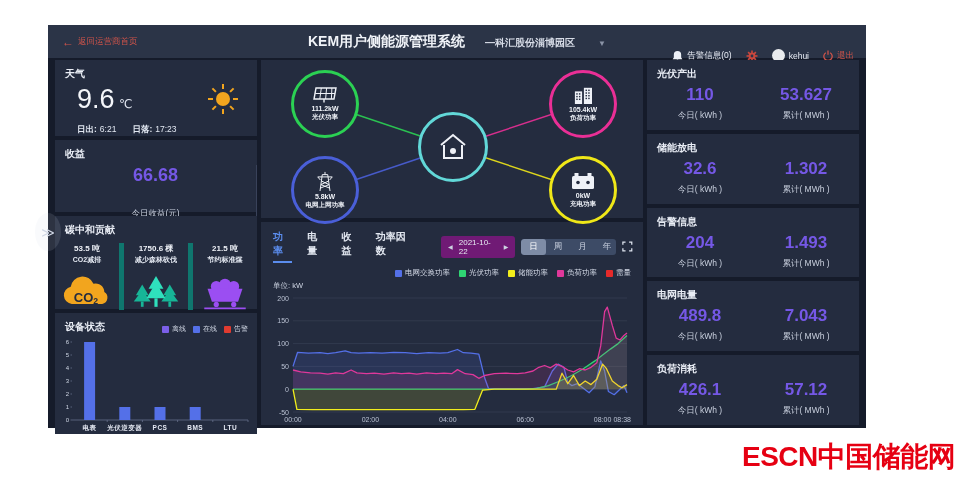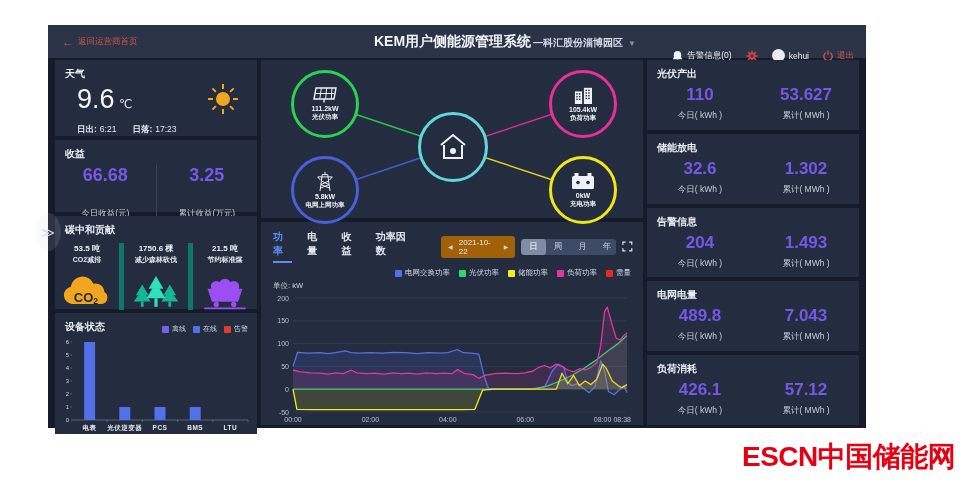--- a/index.html
+++ b/index.html
@@ -3,21 +3,21 @@
 <meta charset="utf-8">
 <style>
   html,body{margin:0;padding:0;}
   body{width:975px;height:482px;background:#ffffff;position:relative;
        font-family:"Liberation Sans","DejaVu Sans",sans-serif;overflow:hidden;}
   .dashboard{position:absolute;left:48px;top:25px;width:818px;height:403px;background:#151b2a;}
   
   .topbar{height:33px;background:#2b3447;position:relative;display:flex;align-items:center;}
   .back-link{position:absolute;left:14px;display:flex;align-items:center;gap:4px;color:#d0544a;font-size:8.5px;cursor:pointer;}
   .back-arrow{font-size:12px;line-height:1;}
-  .title-wrap{position:absolute;left:50%;transform:translateX(-50%);display:flex;align-items:baseline;gap:2px;white-space:nowrap;margin-left:48px;}
+  .title-wrap{position:absolute;left:50%;transform:translateX(-50%);display:flex;align-items:baseline;gap:20px;white-space:nowrap;}
   .main-title{font-size:14px;font-weight:bold;color:#f0f3f8;}
   .sub-title{font-size:10px;font-weight:bold;color:#d6dbe6;}
   .caret{font-size:8px;color:#8a93a6;margin-left:3px;}
   .top-right{position:absolute;right:12px;display:flex;align-items:center;gap:14px;}
   .top-item{display:flex;align-items:center;gap:4px;font-size:8.5px;color:#e8ecf4;cursor:pointer;margin-top:28px;}
   .logout{color:#d0544a;}
   .avatar{width:13px;height:13px;border-radius:50%;background:#e9ebee;}
   
   .main{position:absolute;top:35px;left:7px;right:7px;bottom:3px;display:flex;gap:4px;}
   .col-left{width:202px;display:flex;flex-direction:column;gap:4px;}
@@ -66,21 +66,21 @@
   .flow-node.center{left:157px;top:52px;width:64px;height:64px;}
   .node-value{font-size:7px;font-weight:bold;color:#f2f5fa;margin-top:2px;}
   .node-label{font-size:6.5px;font-weight:bold;color:#eef1f7;margin-top:1px;}
   
   .chart-panel{flex:1;}
   .chart-head{display:flex;justify-content:space-between;align-items:center;padding:8px 10px 0 12px;gap:27px;}
   .tabs{display:flex;gap:15px;}
   .tab{font-size:10px;font-weight:bold;color:#e2e7f0;padding-bottom:3px;cursor:pointer;}
   .tab.active{color:#5b8dee;border-bottom:2px solid #5b8dee;}
   .controls{display:flex;align-items:center;gap:6px;}
-  .date-pill{background:#a16207;border-radius:3px;padding:2px 7px;display:flex;align-items:center;gap:6px;
+  .date-pill{background:#701a75;border-radius:3px;padding:2px 7px;display:flex;align-items:center;gap:6px;
              font-size:8px;color:#e6eaf2;cursor:pointer;}
   .date-arrow{font-size:6px;color:#cdd4e2;cursor:pointer;}
   .range-group{background:#3d4b66;border-radius:3px;display:flex;overflow:hidden;}
   .range-btn{font-size:8.5px;color:#cfd6e4;padding:2px 8px;cursor:pointer;}
   .range-btn.active{background:#7e8ca6;color:#ffffff;border-radius:3px;}
   .fs-icon{width:11px;height:11px;cursor:pointer;}
   .chart-legend{display:flex;justify-content:flex-end;gap:9px;padding:5px 12px 0;}
   .chart-legend .legend-item{font-size:7.5px;}
   .unit-label{font-size:7.5px;color:#cfd6e4;padding:3px 0 0 12px;}
   .power-chart{display:block;margin:2px 6px 0;}
@@ -177,24 +177,20 @@
           </span>
         </div>
       </div>
 
       <div class="panel" style="height:72px;">
         <div class="panel-title">收益</div>
         <div class="val-row divided">
           <div class="half">
             <div class="big-num">66.68</div>
             <div class="num-label">今日收益(元)</div>
-          </div>
-          <div class="half">
-            <div class="big-num">3.25</div>
-            <div class="num-label">累计收益(万元)</div>
           </div>
         </div>
       </div>
 
       <div class="panel" style="height:93px;">
         <div class="panel-title">碳中和贡献</div>
         <div class="carbon-grid">
           <div class="carbon-col">
             <div class="carbon-val">53.5 吨</div>
             <div class="carbon-label">CO2减排</div>

